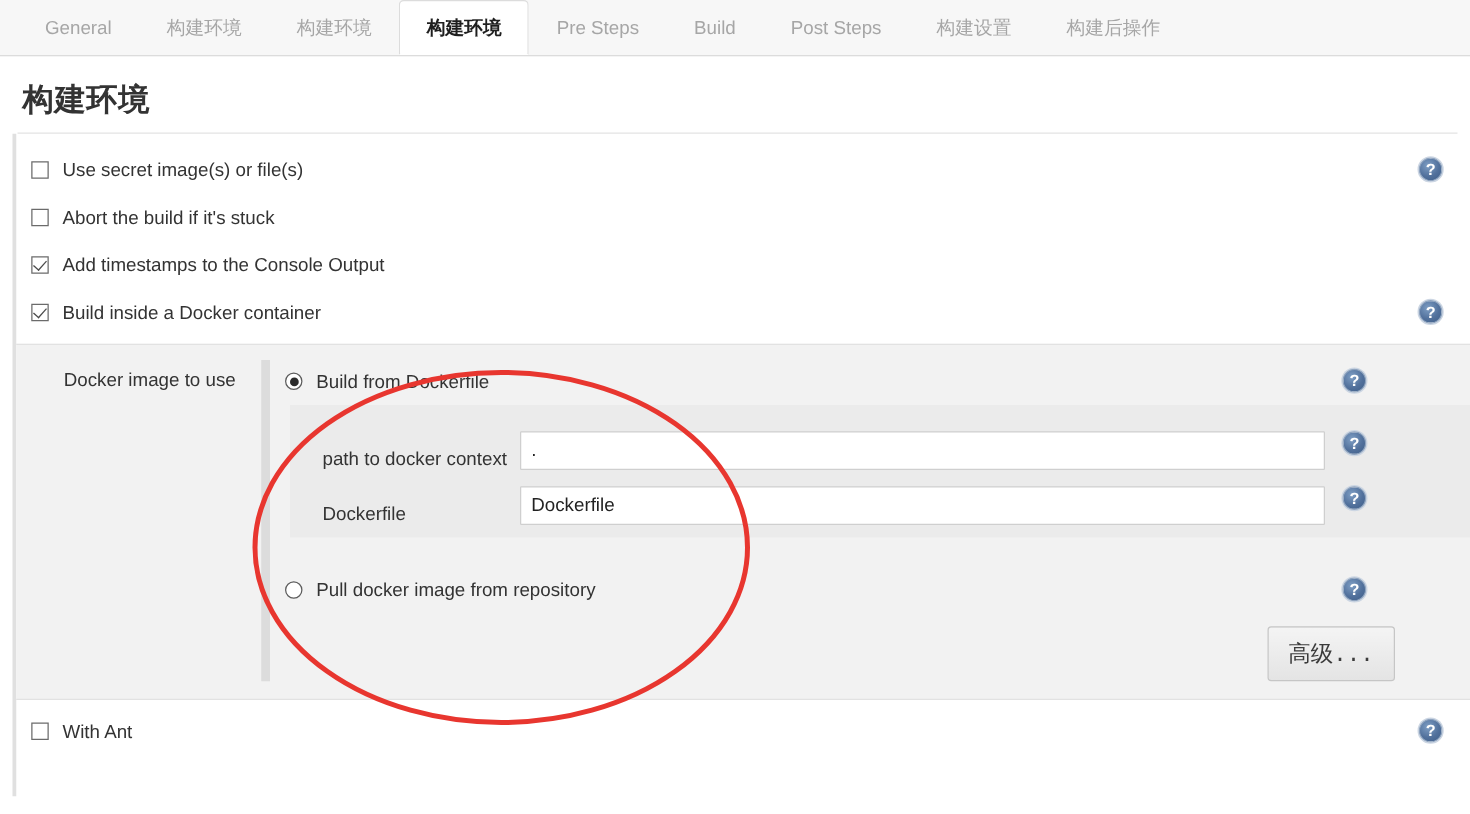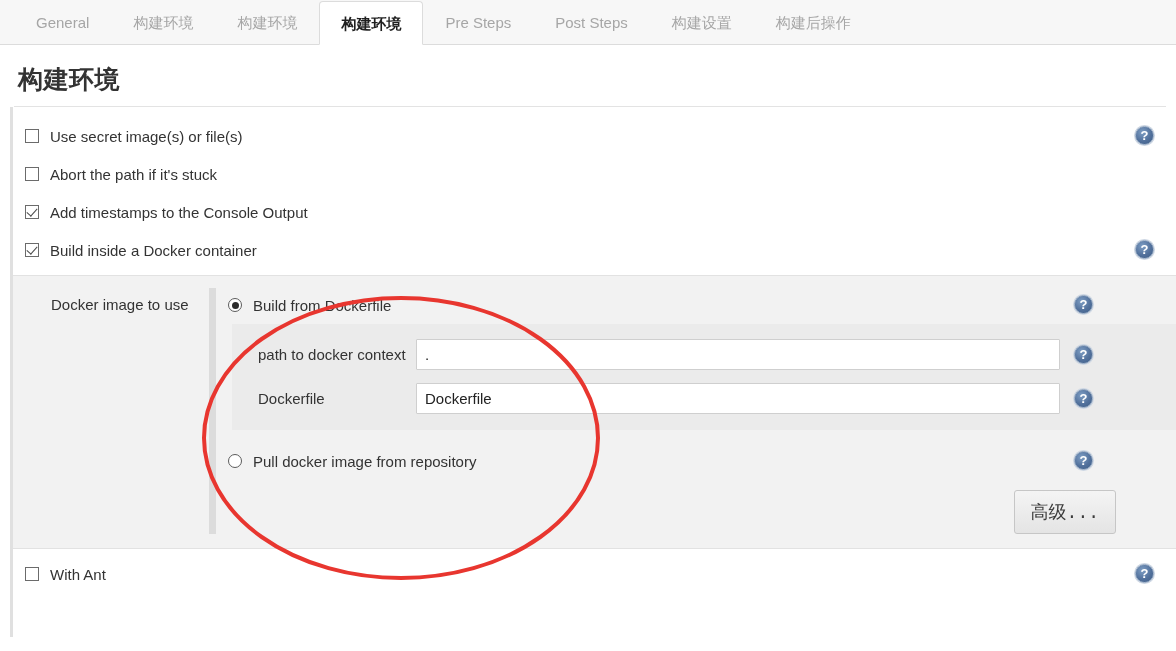--- a/index.html
+++ b/index.html
@@ -17,21 +17,21 @@
     position: relative;
   }
 
   
   .tabbar {
     position: relative;
     height: 45px;
     background: #f7f7f7;
     border-bottom: 1px solid #dcdcdc;
     display: flex;
-    align-items: center;
+    align-items: flex-start;
     padding-left: 14px;
     box-sizing: border-box;
   }
   .tab {
     font-size: 15px;
     color: #a6a6a6;
     padding: 0 21px;
     height: 44px;
     line-height: 44px;
     white-space: nowrap;
@@ -217,21 +217,21 @@
   
   .sub-panel {
     background: #ebebeb;
     margin-left: 16px;
     margin-top: 4px;
     padding: 8px 0 10px 0;
     position: relative;
   }
   .field-row {
     display: flex;
-    align-items: center;
+    align-items: flex-end;
     height: 44px;
     position: relative;
   }
   .field-label {
     width: 184px;
     flex: 0 0 184px;
     padding-left: 26px;
     box-sizing: border-box;
     font-size: 15px;
     color: #333333;
@@ -281,20 +281,21 @@
 </style>
 </head>
 <body>
 
 <div class="tabbar">
   <div class="tab">General</div>
   <div class="tab">构建环境</div>
   <div class="tab">构建环境</div>
   <div class="tab active">构建环境</div>
   <div class="tab">Pre Steps</div>
+  <div class="tab">Build</div>
   <div class="tab">Post Steps</div>
   <div class="tab">构建设置</div>
   <div class="tab">构建后操作</div>
 </div>
 
 <div class="page">
 
   <div class="page-title">构建环境</div>
   <div class="title-rule"></div>
 
@@ -302,21 +303,21 @@
 
 
     <div class="chk-row">
       <span class="cbox"></span>
       <span class="chk-label">Use secret image(s) or file(s)</span>
       <span class="help" style="left:1122px; top:9px;"></span>
     </div>
 
     <div class="chk-row">
       <span class="cbox"></span>
-      <span class="chk-label">Abort the path if it's stuck</span>
+      <span class="chk-label">Abort the build if it's stuck</span>
     </div>
 
     <div class="chk-row">
       <span class="cbox checked"></span>
       <span class="chk-label">Add timestamps to the Console Output</span>
     </div>
 
     <div class="chk-row">
       <span class="cbox checked"></span>
       <span class="chk-label">Build inside a Docker container</span>
@@ -346,21 +347,21 @@
             </div>
 
             <div class="field-row">
               <span class="field-label">Dockerfile</span>
               <input class="text-input" type="text" value="Dockerfile" style="">
               <span class="help" style="left:842px; top:13px;"></span>
             </div>
 
           </div>
 
-          <div class="radio-row" style="margin-top:16px;">
+          <div class="radio-row" style="margin-top:27px;">
             <span class="radio"></span>
             <span class="radio-label">Pull docker image from repository</span>
             <span class="help" style="left:858px; top:5px;"></span>
           </div>
 
           <div class="adv-wrap">
             <button class="adv-btn">高级...</button>
           </div>
 
         </div>

